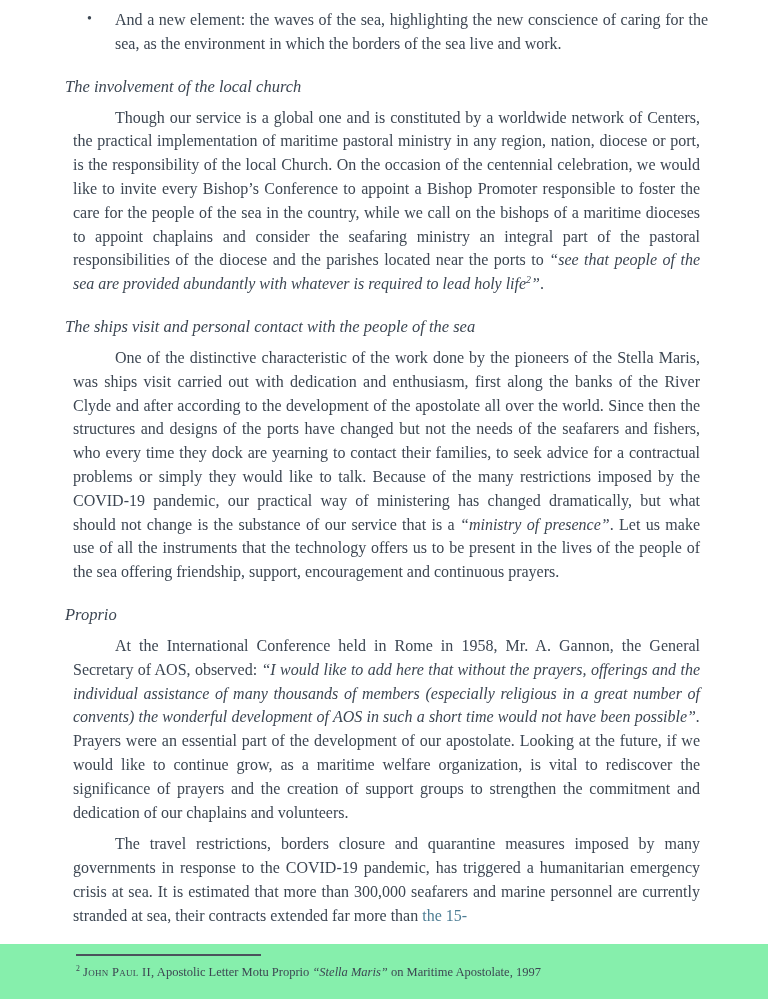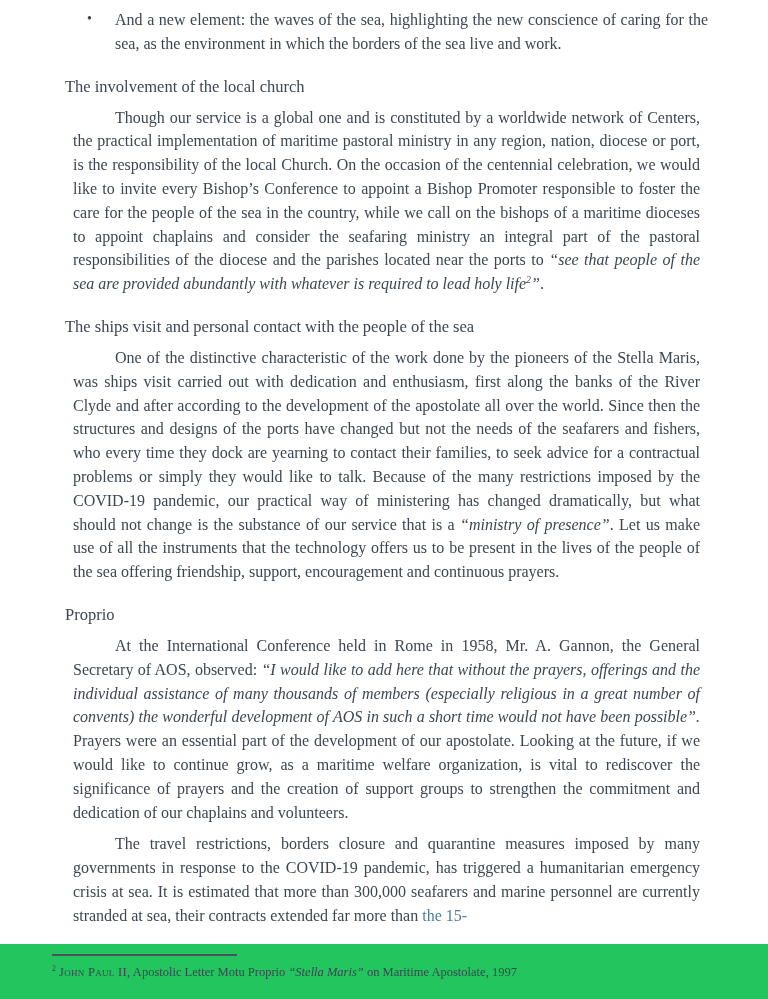--- a/index.html
+++ b/index.html
@@ -24,37 +24,38 @@
     margin: 0;
   }
   .bullet-dot {
     position: absolute;
     left: 22px;
     top: -1px;
     font-size: 14px;
   }
   .heading {
     font-size: 16.5px;
+    font-style: italic;
     font-weight: 400;
     margin: 19px 0 4px 0;
     line-height: 23px;
   }
   .body-para {
     margin: 8px;
     text-align: justify;
     text-indent: 42px;
   }
   .quote { font-style: italic; }
   .hl { color: var(--accent, #4d7d94); }
   sup { font-size: 0.62em; line-height: 0; }
   .footnote-area {
     position: absolute;
     left: 0; right: 0; bottom: 0;
-    background: #22c55e;
-    padding: 10px 60px 18px 52px;
+    background: #86efac;
+    padding: 10px 60px 18px 76px;
   }
   .footnote-rule {
     width: 185px;
     border: none;
     border-top: 2px solid #4b525c;
     margin: 0 0 8px 0;
   }
   .footnote {
     margin: 0;
     font-size: 12.5px;

